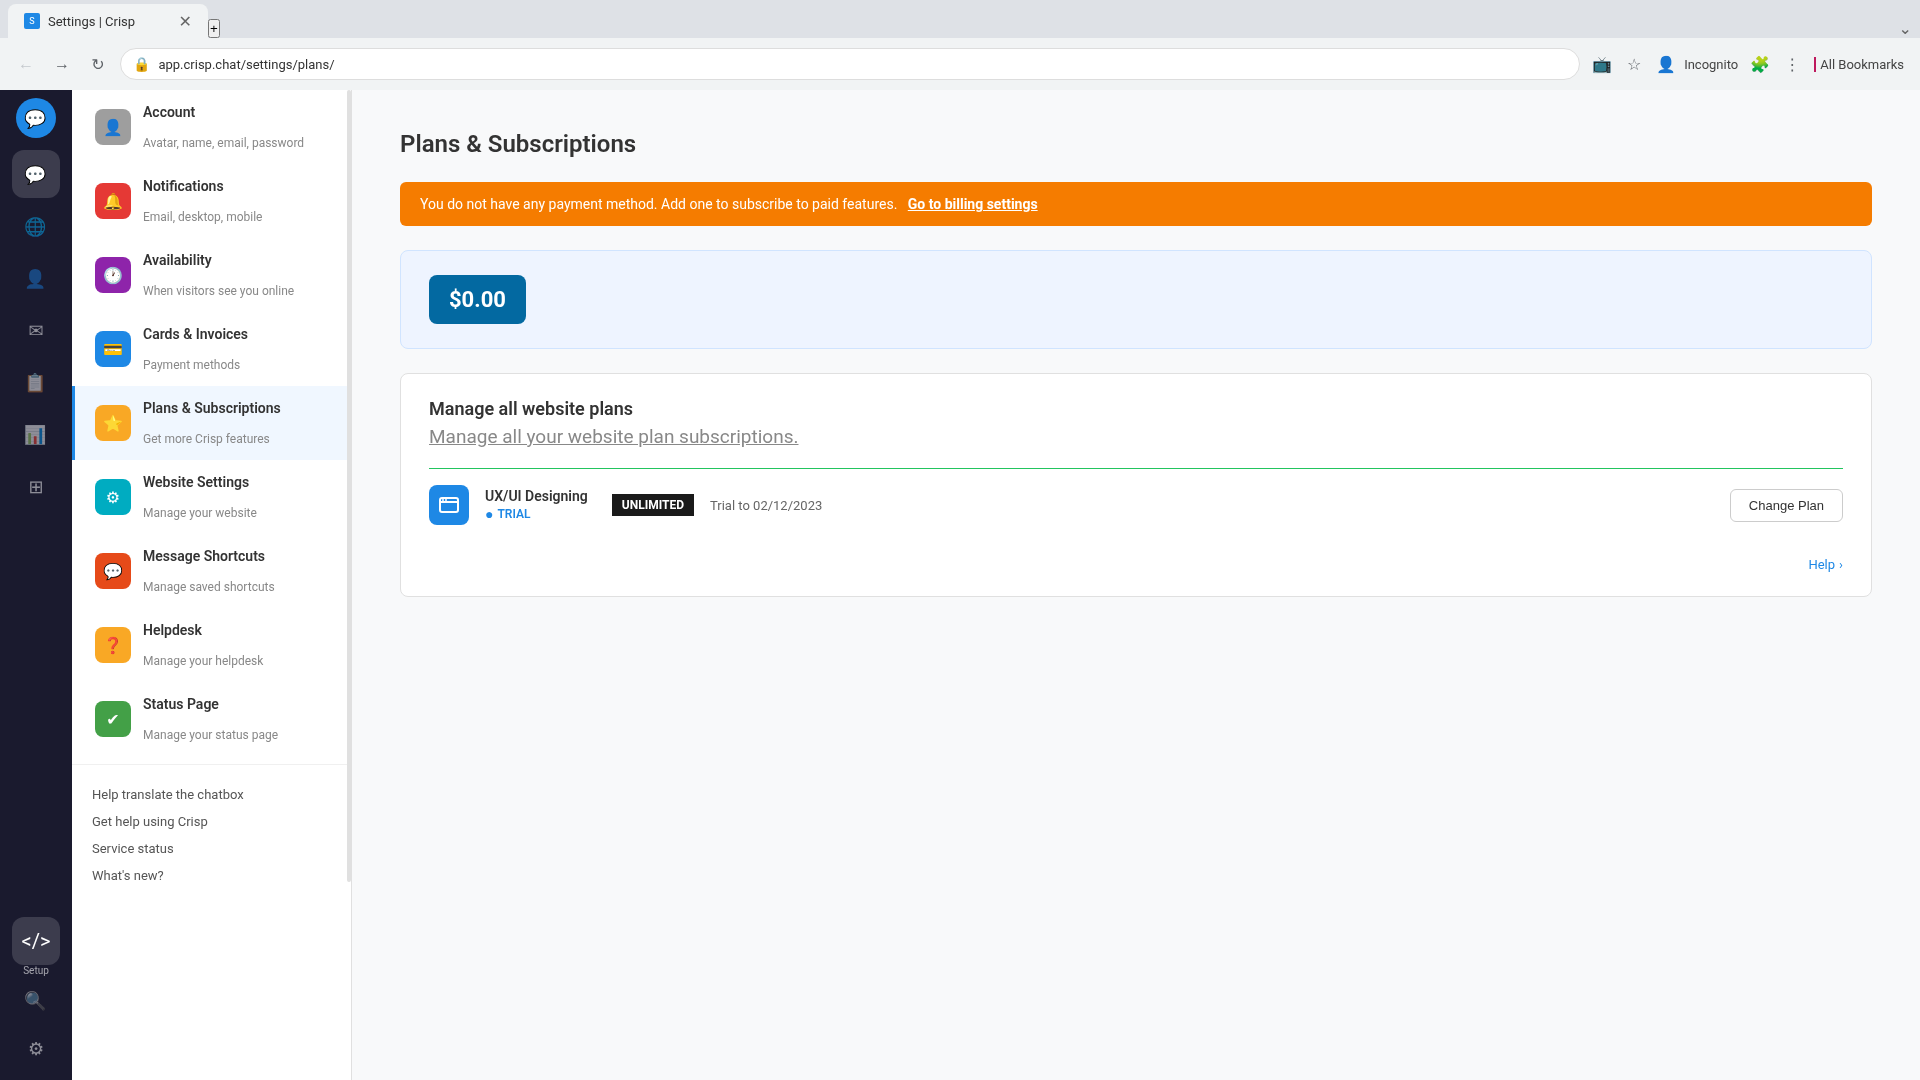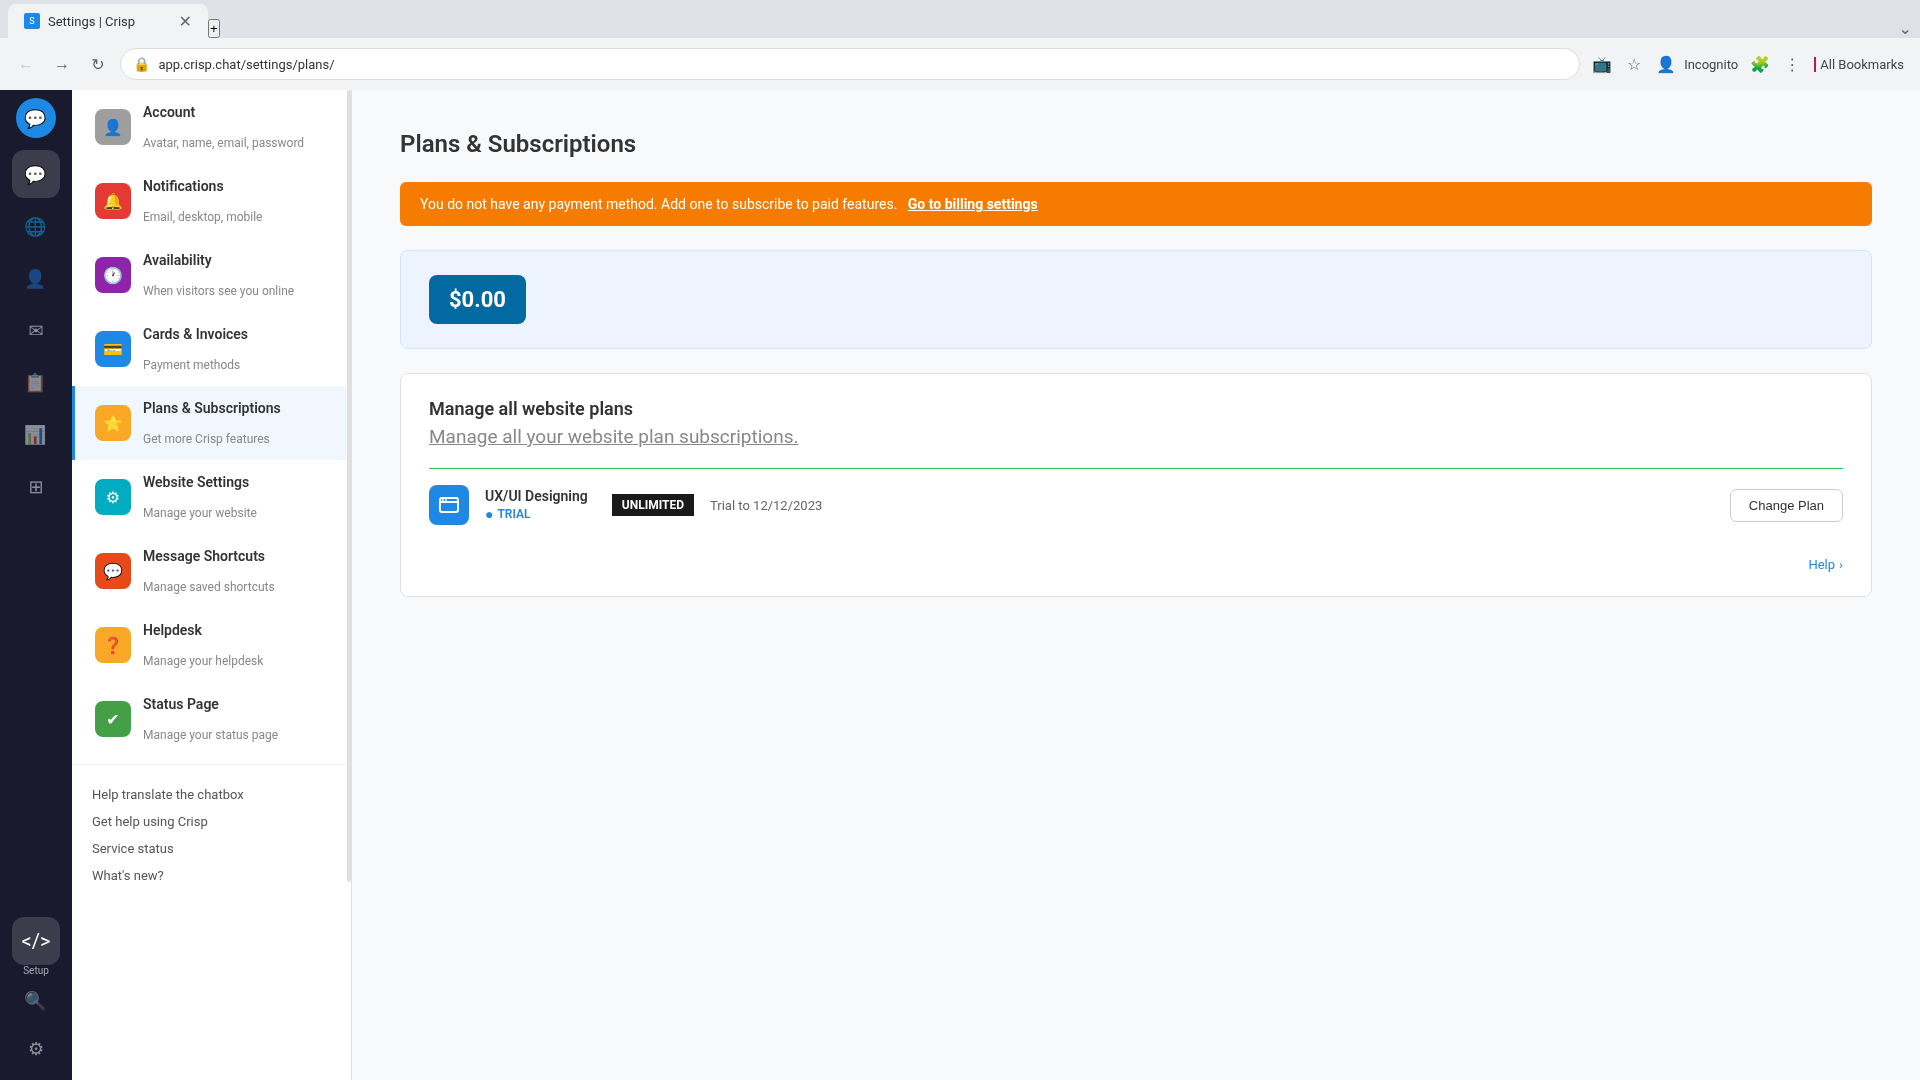--- a/index.html
+++ b/index.html
@@ -237,21 +237,21 @@
         </div>
         <div>
           <div class="website-name">UX/UI Designing</div>
           <div class="trial-badge">
             <span style="color:#1e88e5;font-size:14px;">●</span>
             <span>TRIAL</span>
           </div>
         </div>
         <div style="display:flex;align-items:center;gap:8px;">
           <span class="plan-badge">UNLIMITED</span>
-          <span class="trial-date">Trial to 12/12/2023</span>
+          <span class="trial-date">Trial to 02/12/2023</span>
         </div>
         <button class="change-plan-btn">Change Plan</button>
       </div>
 
       <a class="help-link">
         <span>Help</span>
         <span>›</span>
       </a>
     </div>
   </div>

